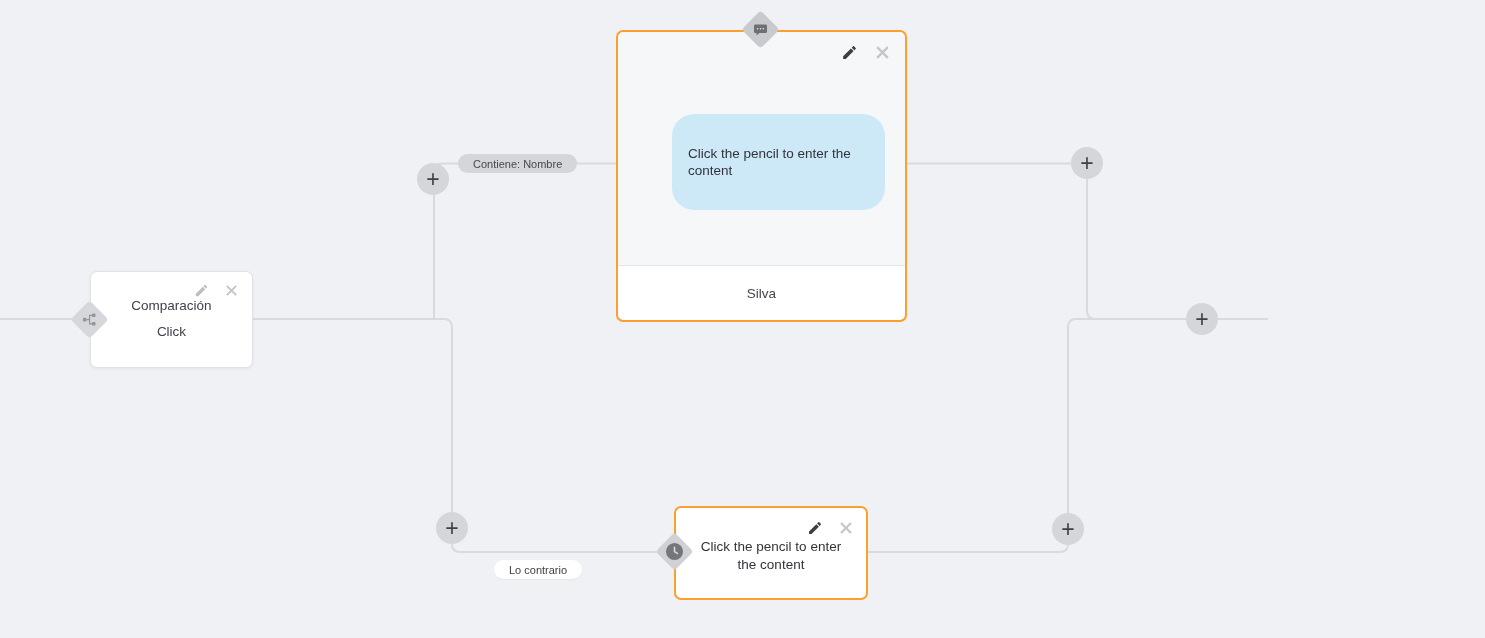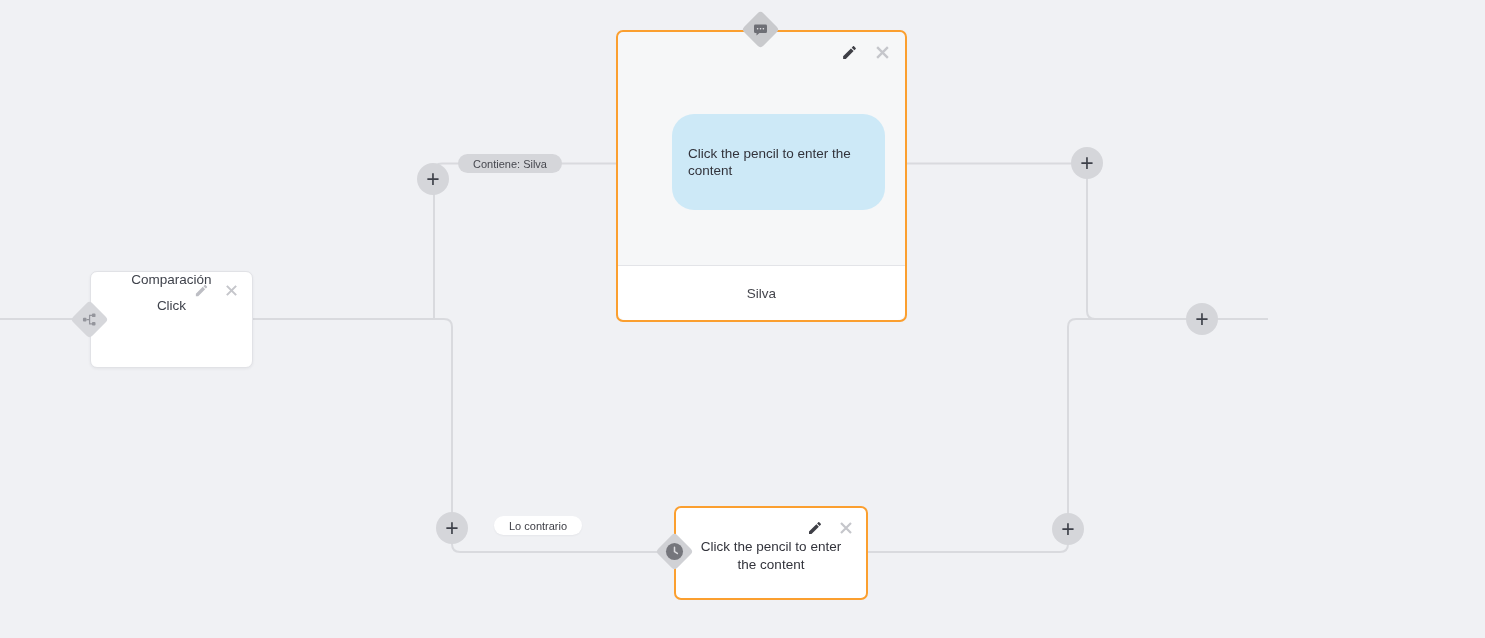--- a/index.html
+++ b/index.html
@@ -9,21 +9,21 @@
     background:var(--canvas-bg,#f0f1f4);overflow:hidden;
   }
   .wires{position:absolute;left:0;top:0;pointer-events:none;}
   .wires path{fill:none;stroke:var(--connector,#d9dade);stroke-width:2;}
 
   .node{position:absolute;box-sizing:border-box;border-radius:7px;}
   .node-white{background:#ffffff;border:1px solid #e1e2e6;box-shadow:0 1px 3px rgba(40,42,50,.06);}
   .node-active{border:2px solid var(--accent-orange,#fb9f2f);}
 
   .condition-node{left:90px;top:271px;width:163px;height:97px;}
-  .cond-text{text-align:center;color:#3f424b;font-size:13.5px;}
+  .cond-text{margin-top:26px;text-align:center;color:#3f424b;font-size:13.5px;}
   .cond-text div{margin-bottom:11px;}
 
   .message-node{left:616px;top:30px;width:291px;height:292px;background:#f6f7f8;}
   .bubble{
     position:absolute;left:54px;top:82px;width:213px;height:96px;box-sizing:border-box;
     background:var(--bubble-blue,#cde9f7);border-radius:22px;
     display:flex;align-items:center;padding:0 16px;
   }
   .bubble span{font-size:13.5px;color:#32333b;line-height:1.28;width:188px;}
   .node-footer{
@@ -164,23 +164,23 @@
     <span class="d-inner">
       <svg width="19" height="19" viewBox="0 0 20 20">
         <circle cx="10" cy="10" r="9" fill="#75767c"></circle>
         <path d="M10 5.6V10l3 2.1" stroke="#dcdcdf" stroke-width="1.6" fill="none" stroke-linecap="round"></path>
       </svg>
     </span>
   </div>
 
 
   <div class="edge-pill pill-gray" style="left:458px;top:154px;">
-    <span>Contiene: Silva</span>
+    <span>Contiene: Nombre</span>
   </div>
-  <div class="edge-pill pill-white" style="left:494px;top:516px;">
+  <div class="edge-pill pill-white" style="left:494px;top:560px;">
     <span>Lo contrario</span>
   </div>
 
   <div class="add-btn" style="left:417px;top:163px;">+</div>
   <div class="add-btn" style="left:436px;top:512px;">+</div>
   <div class="add-btn" style="left:1071px;top:147px;">+</div>
   <div class="add-btn" style="left:1052px;top:513px;">+</div>
   <div class="add-btn" style="left:1186px;top:303px;">+</div>
 
 </div>

